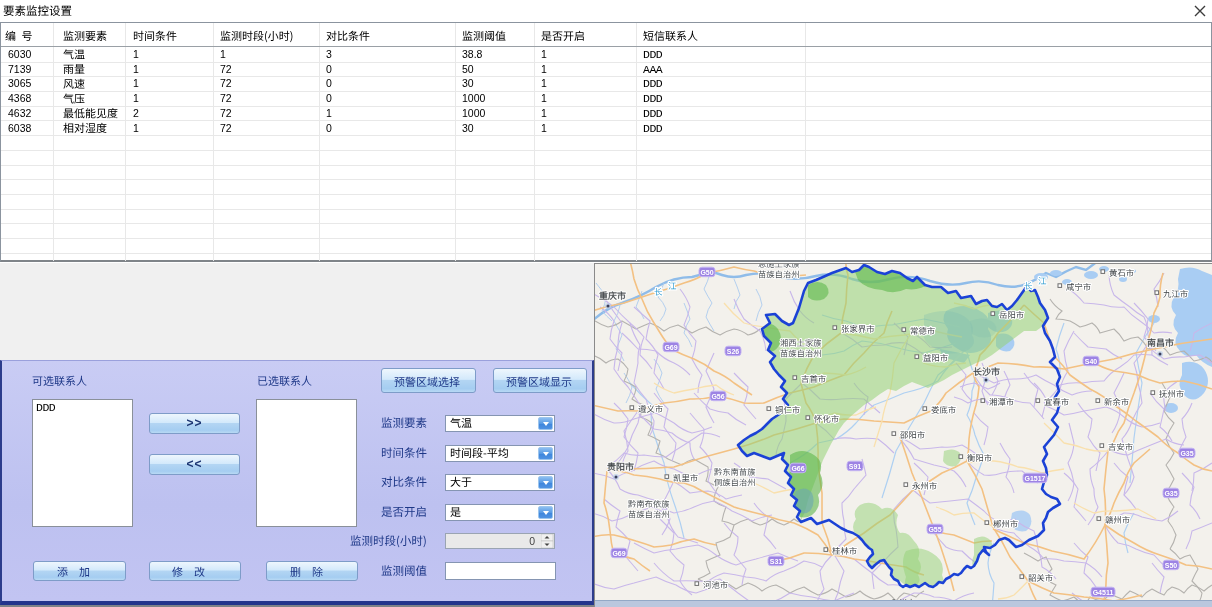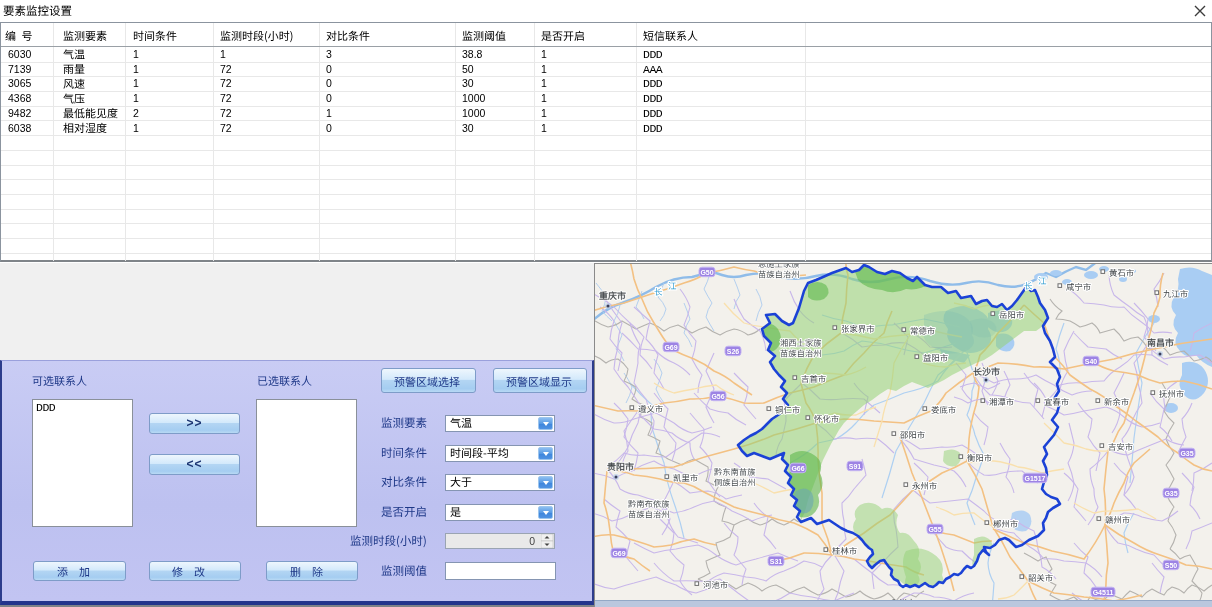--- a/index.html
+++ b/index.html
@@ -242,21 +242,21 @@
 <div class="num" style="left:462px;top:77.4px">30</div>
 <div class="num" style="left:541px;top:77.4px">1</div>
 <div class="mono" style="left:643px;top:77.4px">DDD</div>
 <div class="num" style="left:8px;top:92.2px">4368</div>
 <div class="num" style="left:133px;top:92.2px">1</div>
 <div class="num" style="left:220px;top:92.2px">72</div>
 <div class="num" style="left:326px;top:92.2px">0</div>
 <div class="num" style="left:462px;top:92.2px">1000</div>
 <div class="num" style="left:541px;top:92.2px">1</div>
 <div class="mono" style="left:643px;top:92.2px">DDD</div>
-<div class="num" style="left:8px;top:106.9px">9482</div>
+<div class="num" style="left:8px;top:106.9px">4632</div>
 <div class="num" style="left:133px;top:106.9px">2</div>
 <div class="num" style="left:220px;top:106.9px">72</div>
 <div class="num" style="left:326px;top:106.9px">1</div>
 <div class="num" style="left:462px;top:106.9px">1000</div>
 <div class="num" style="left:541px;top:106.9px">1</div>
 <div class="mono" style="left:643px;top:106.9px">DDD</div>
 <div class="num" style="left:8px;top:121.6px">6038</div>
 <div class="num" style="left:133px;top:121.6px">1</div>
 <div class="num" style="left:220px;top:121.6px">72</div>
 <div class="num" style="left:326px;top:121.6px">0</div>

